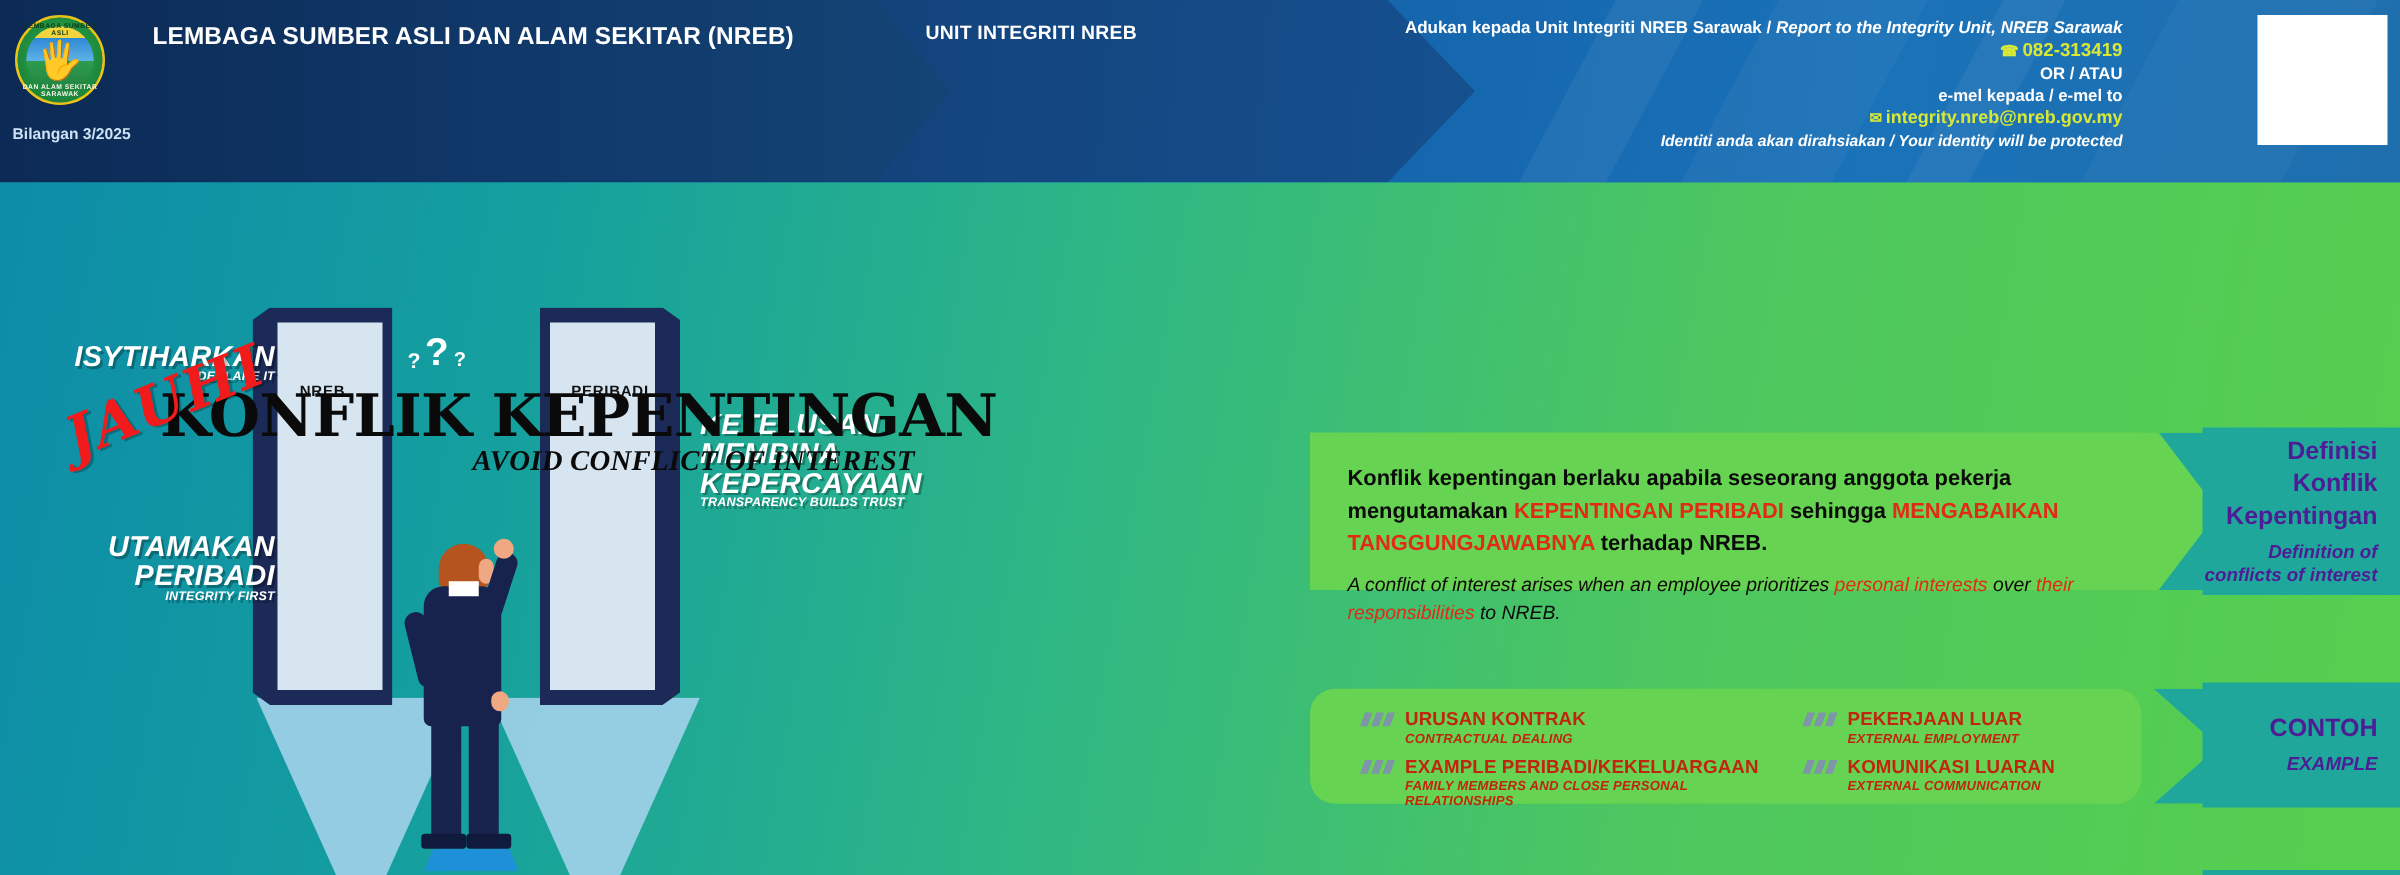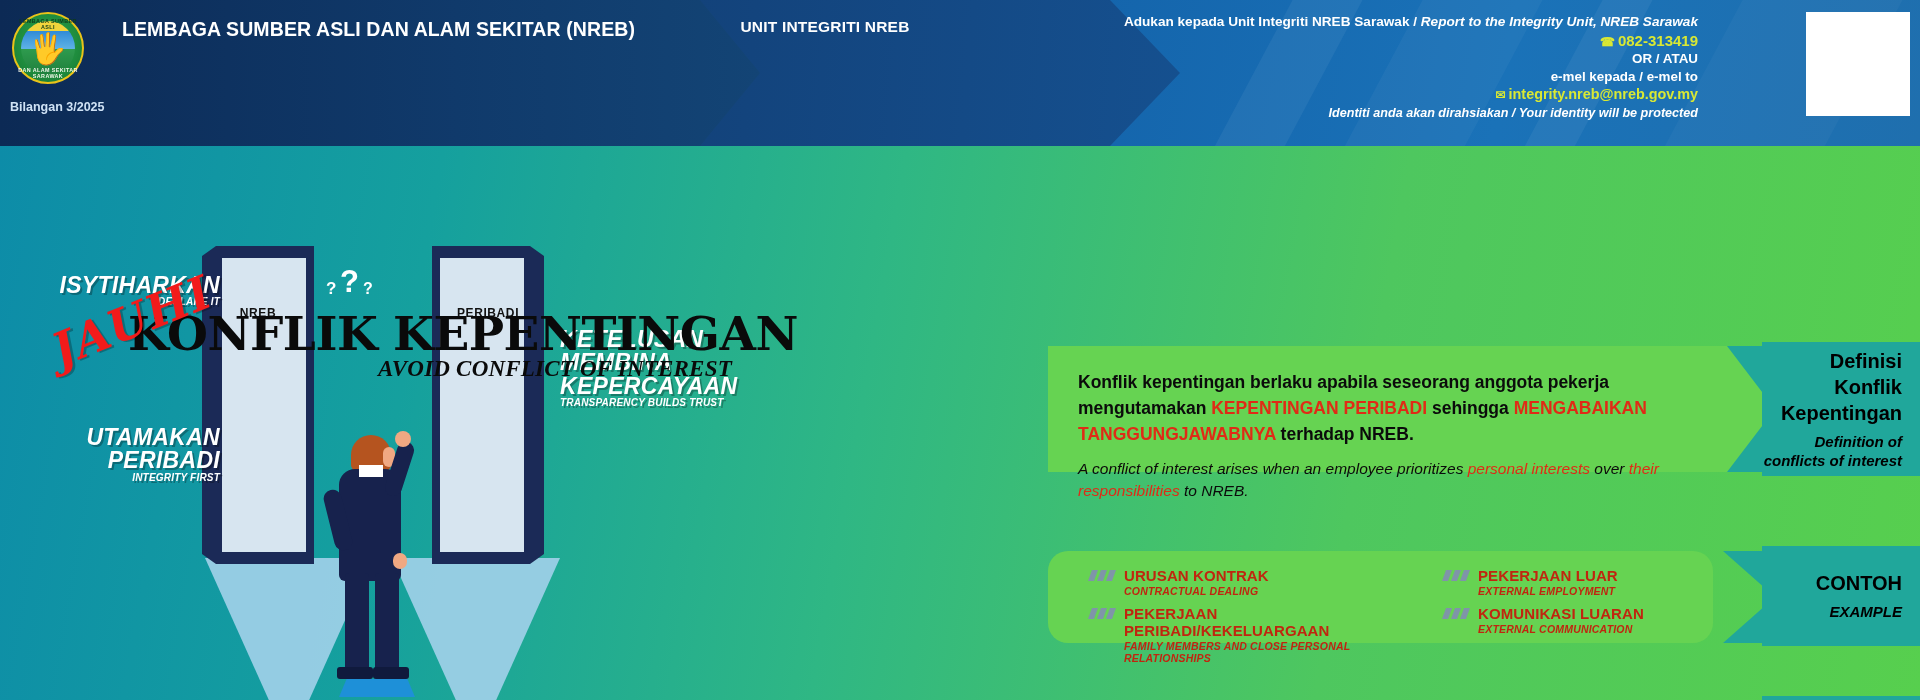--- a/index.html
+++ b/index.html
@@ -115,21 +115,21 @@
   .phair { position:absolute; background:#b5541f; }
 
   
   .panel { position:absolute; background:#66d352; }
   .panel-inner { padding:24px 30px; }
   .p-ms { font-size:17.5px; font-weight:bold; color:#0b0b0b; line-height:1.48; }
   .p-ms .red { color:#e02b16; }
   .p-en { font-size:15.5px; font-style:italic; color:#0b0b0b; line-height:1.46; margin-top:10px; }
   .p-en .red { color:#e02b16; }
 
-  .tab { position:absolute; background:#20a79b; color:#000000;
+  .tab { position:absolute; background:#20a79b; color:#4c1d95;
     display:flex; flex-direction:column; justify-content:center;
     align-items:flex-end; padding-right:18px; }
   .tab .t-ms { font-size:20px; font-weight:bold; line-height:1.3; text-align:right; }
   .tab .t-en { font-size:15px; font-weight:bold; font-style:italic; line-height:1.28;
     text-align:right; margin-top:6px; }
 
   
   .ex-col { position:absolute; }
   .ex-item { position:relative; padding-left:34px; margin-bottom:8px; }
   .ex-ms { font-size:15px; font-weight:bold; color:#c0260f; letter-spacing:.1px; }
@@ -269,21 +269,21 @@
           </div>
         <div class="ex-ms">URUSAN KONTRAK</div>
         <div class="ex-en">CONTRACTUAL DEALING</div>
       </div>
       <div class="ex-item">
         <div class="chev">
             <span></span>
             <span></span>
             <span></span>
           </div>
-        <div class="ex-ms">PEKERJAAN PERIBADI/KEKELUARGAAN</div>
+        <div class="ex-ms">EXAMPLE PERIBADI/KEKELUARGAAN</div>
         <div class="ex-en">FAMILY MEMBERS AND CLOSE PERSONAL RELATIONSHIPS</div>
       </div>
     </div>
     <div class="ex-col" style="left:396px;top:16px;width:280px;">
       <div class="ex-item">
         <div class="chev">
             <span></span>
             <span></span>
             <span></span>
           </div>

